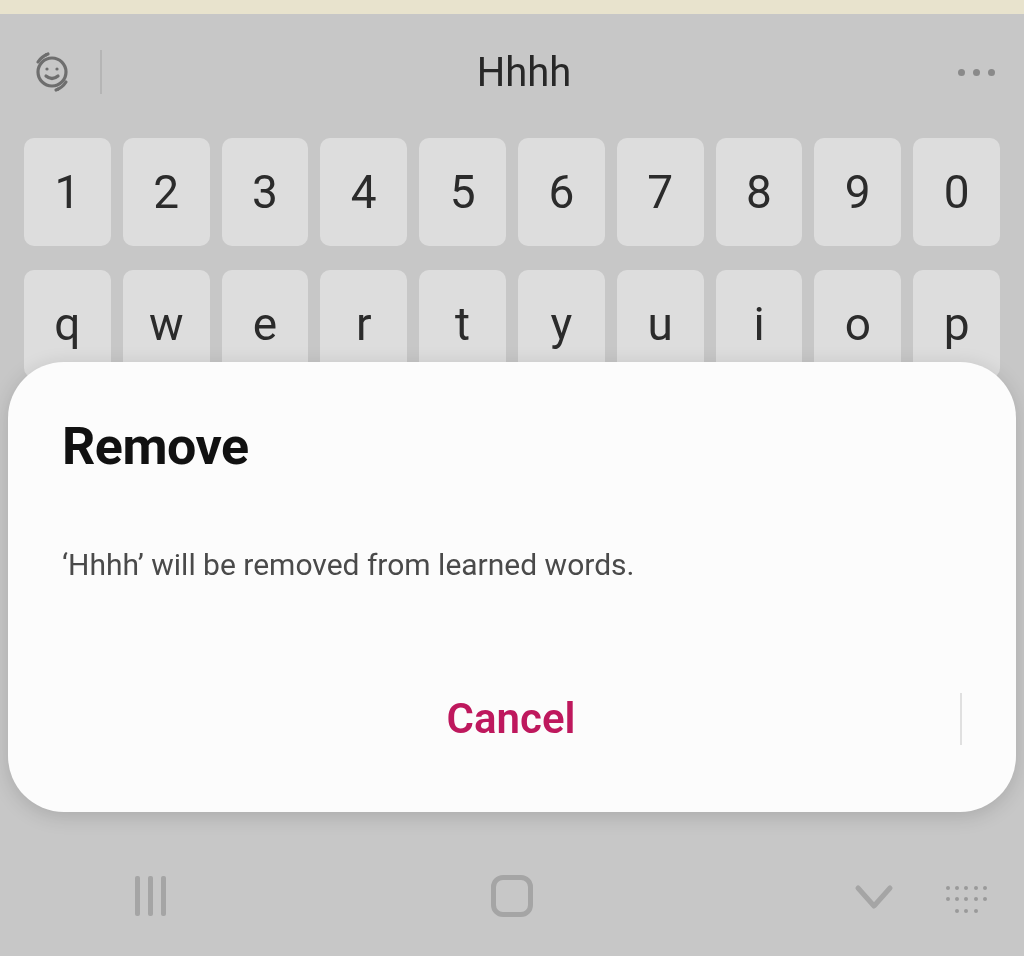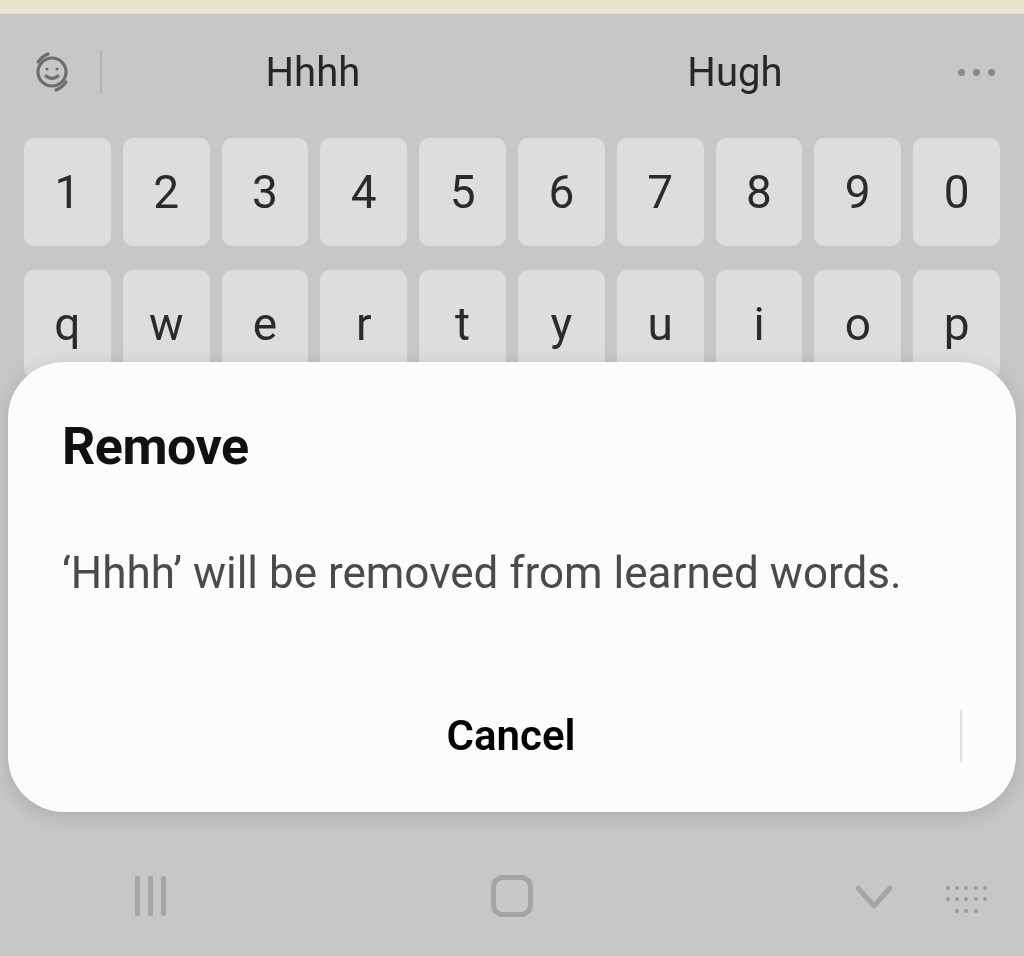--- a/index.html
+++ b/index.html
@@ -56,27 +56,27 @@
   .dialog {
     position: absolute; left: 8px; right: 8px; top: 348px;
     background: #fcfcfc; border-radius: 56px; padding: 54px 54px 50px 54px;
     box-shadow: 0 4px 20px rgba(0,0,0,0.15);
     height: 450px;
   }
   .dialog-title {
     font-size: 52px; font-weight: 700; color: #111; letter-spacing: -0.5px;
   }
   .dialog-message {
-    font-size: 44px; color: #4a4a4a; margin-top: 70px; font-weight: 400;
+    font-size: 30px; color: #4a4a4a; margin-top: 70px; font-weight: 400;
   }
   .dialog-actions {
     display: flex; margin-top: 100px; align-items: center; justify-content: center;
   }
   .dialog-btn {
-    flex: 1; text-align: center; font-size: 42px; font-weight: 600; color: #000000;
+    flex: 1; text-align: center; font-size: 42px; font-weight: 600; color: #be185d;
     padding: 12px 0; cursor: pointer;
   }
   .dialog-divider {
     width: 2px; height: 52px; background: #e0e0e0;
   }
 
   
   .nav-bar {
     position: absolute; left: 0; right: 0; bottom: 0; height: 120px;
     display: flex; align-items: center; justify-content: space-between;
@@ -115,21 +115,20 @@
         <path d="M18 28 Q24 33 30 28" stroke-linecap="round"></path>
         <path d="M10 14 A20 20 0 0 1 20 6" stroke-linecap="round"></path>
         <path d="M38 34 A20 20 0 0 1 28 42" stroke-linecap="round"></path>
         <path d="M17 5 L20 6 L18 9" fill="#6e6e6e" stroke="none"></path>
         <path d="M31 43 L28 42 L30 39" fill="#6e6e6e" stroke="none"></path>
       </svg>
     </div>
     <div class="vbar"></div>
     <div class="suggestions">
       <div class="suggestion">Hhhh</div>
-      <div class="suggestion">Hugh</div>
     </div>
     <div class="more-icon">
       <div class="dot"></div>
         <div class="dot"></div>
         <div class="dot"></div>
     </div>
   </div>
 
   <div class="key-row row1">
     <div class="key">1</div>

